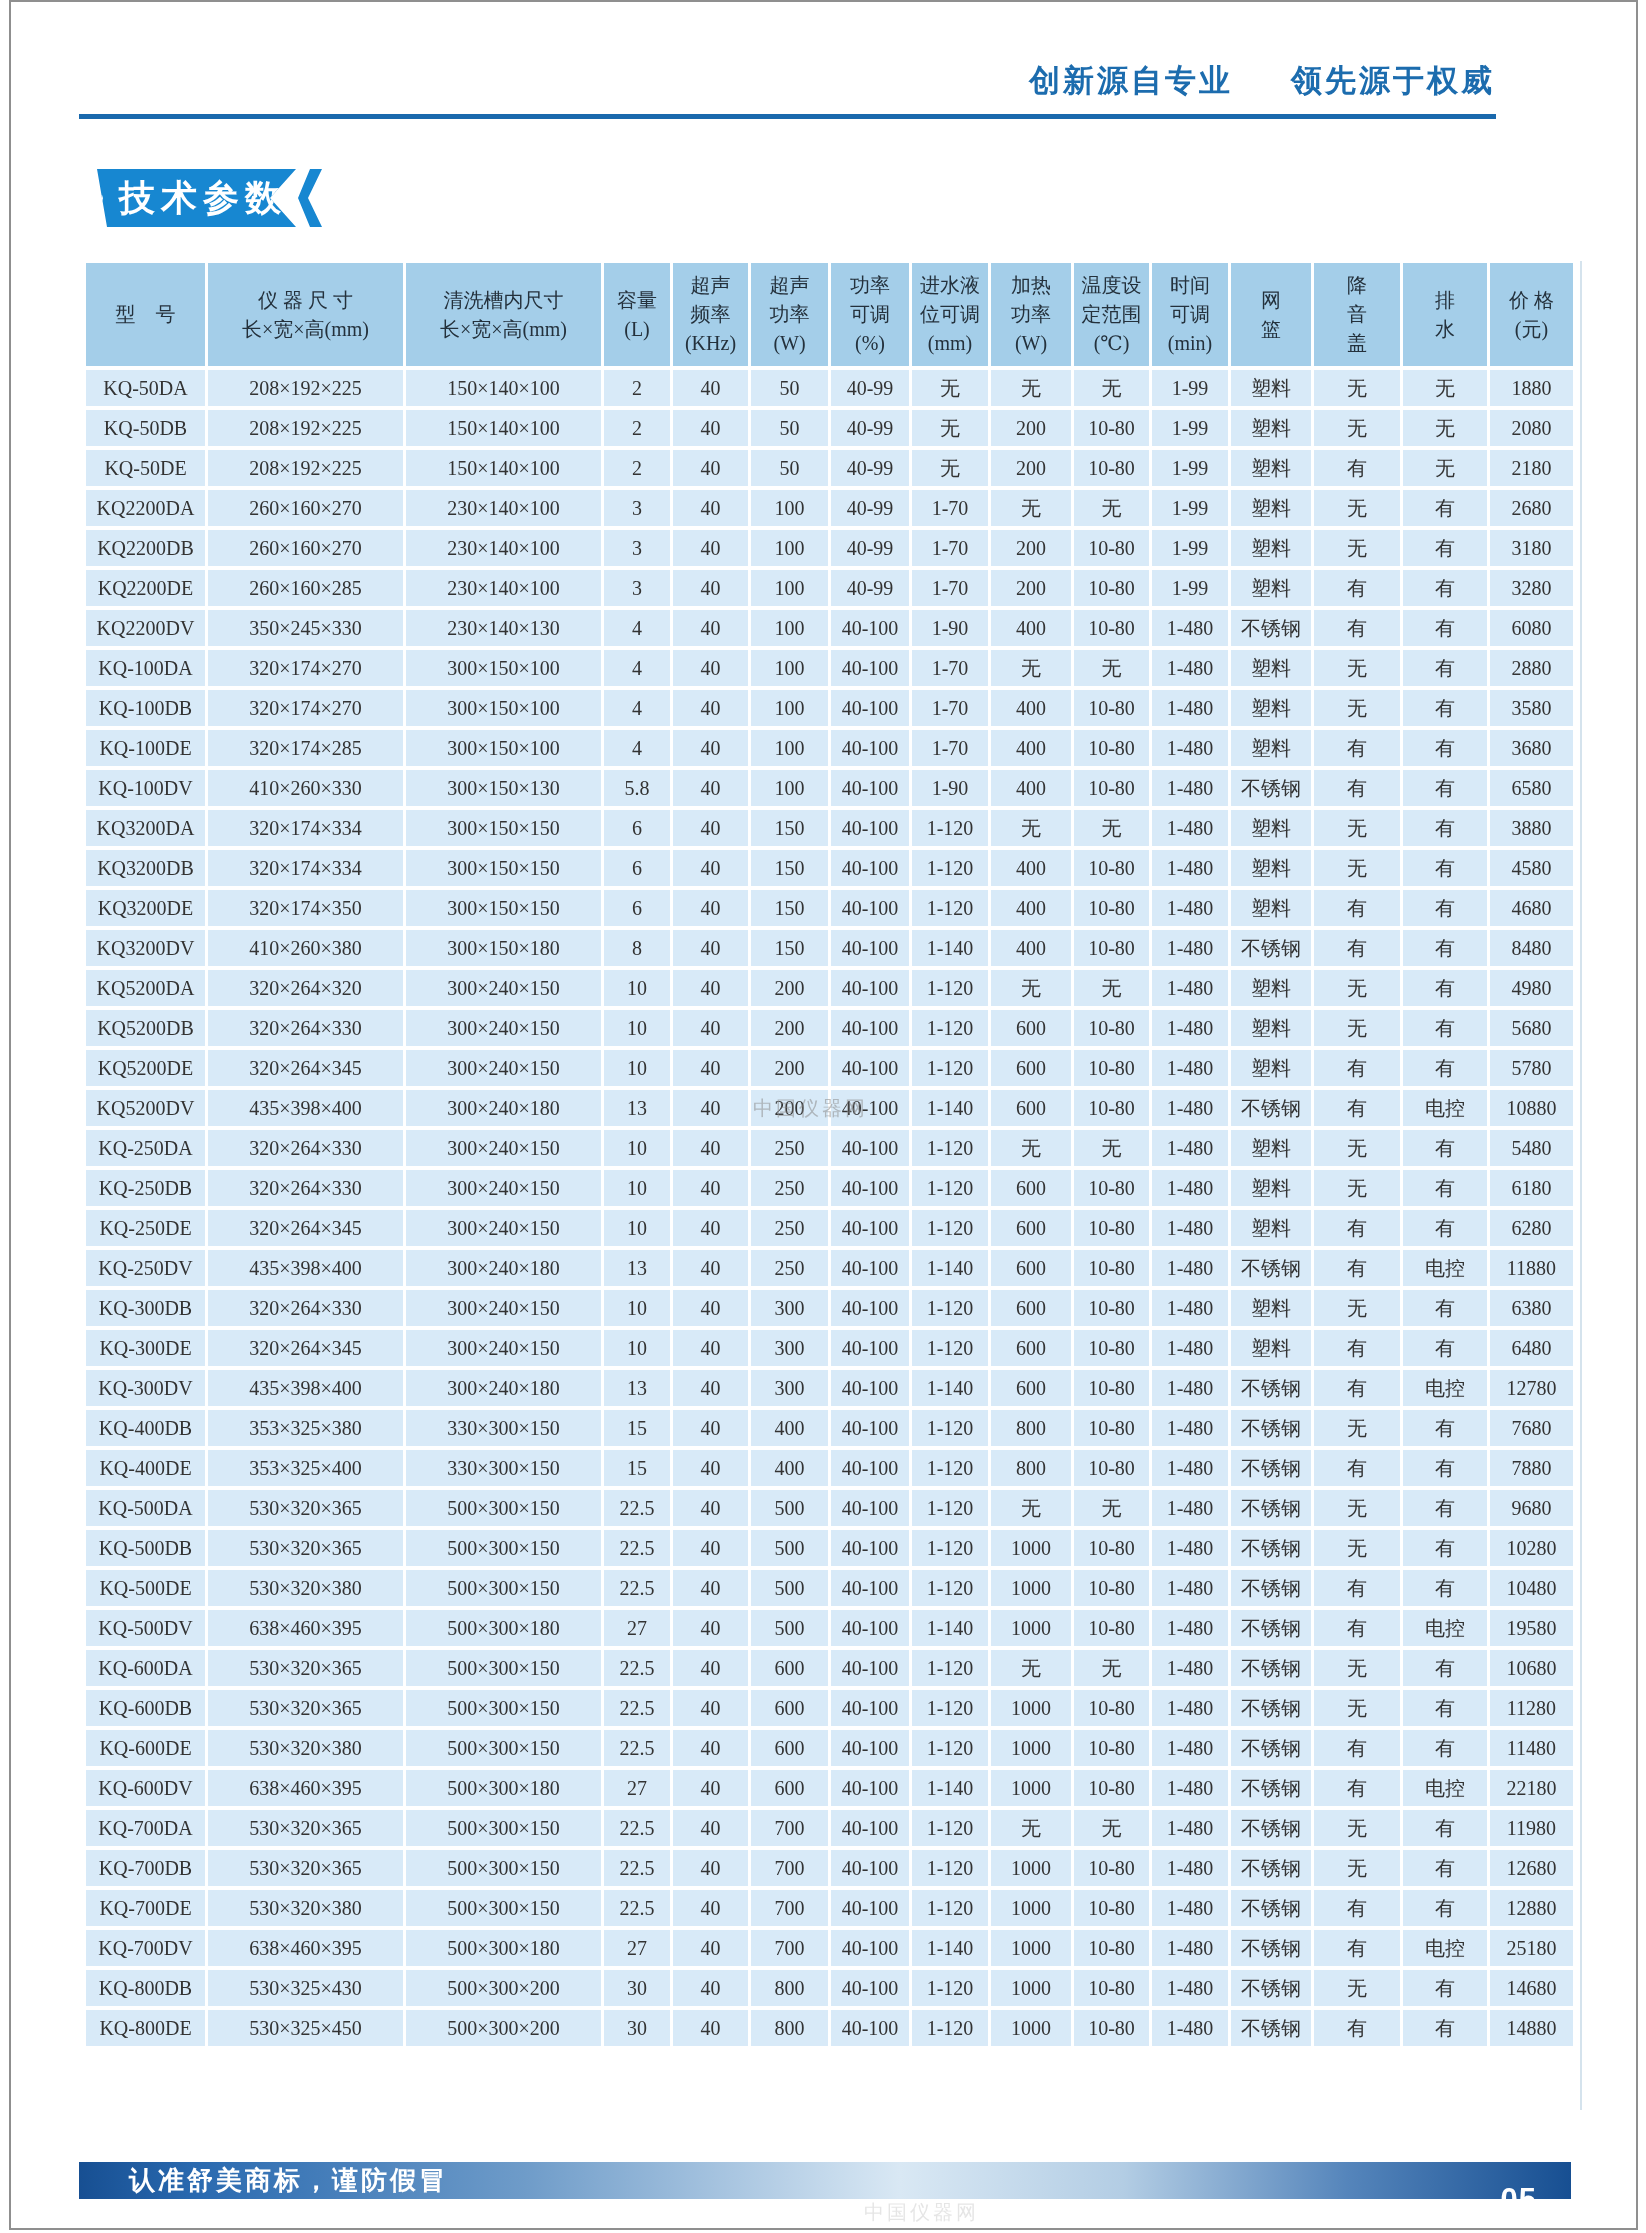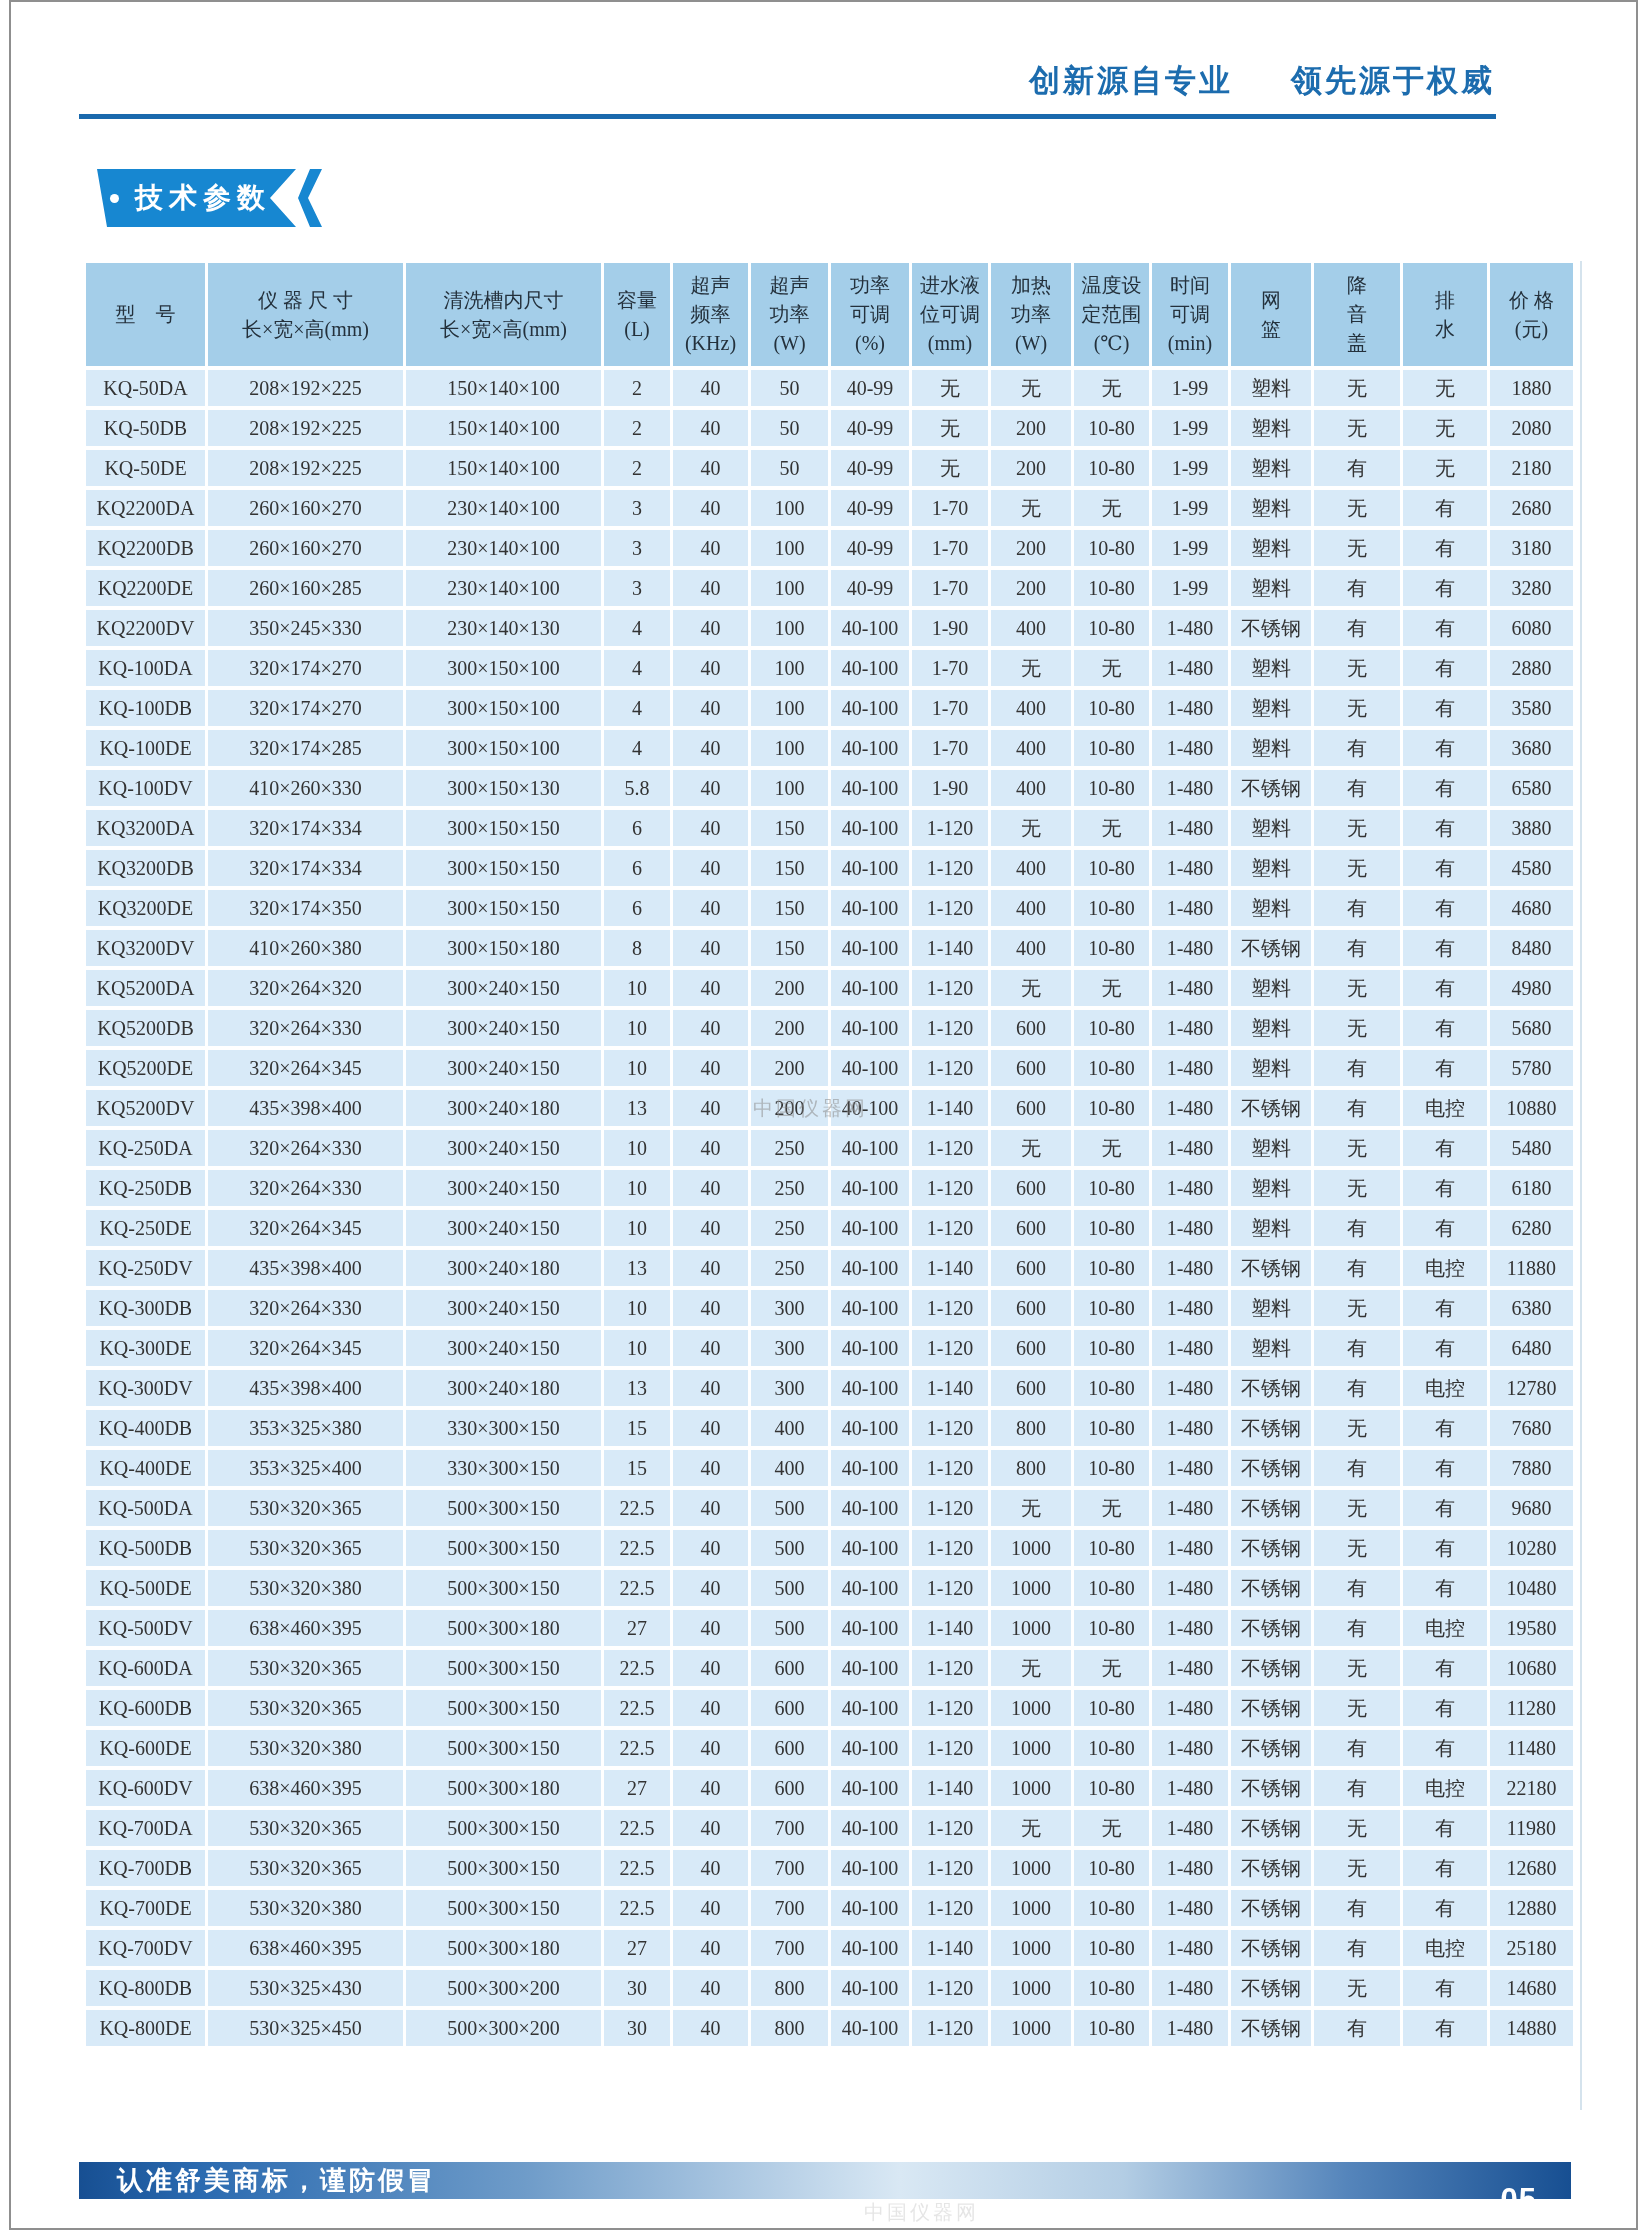--- a/index.html
+++ b/index.html
@@ -30,21 +30,21 @@
   }
   .banner-tail{
     position:absolute;left:213px;top:0;width:26px;height:58px;background:#1787d1;
     clip-path:polygon(12px 0,24px 0,10px 29px,24px 58px,12px 58px,0 29px);
   }
   .banner-dot{
     display:inline-block;width:9px;height:9px;border-radius:50%;
     background:#ffffff;margin-right:16px;flex:0 0 auto;
   }
   .banner-label{
-    color:#ffffff;font-size:28px;font-weight:bold;letter-spacing:6px;white-space:nowrap;
+    color:#ffffff;font-size:36px;font-weight:bold;letter-spacing:6px;white-space:nowrap;
   }
   
   table.spec{
     position:absolute;left:83px;top:259px;
     border-collapse:separate;border-spacing:3px 4px;table-layout:fixed;
   }
   table.spec th{
     background:#a4cee9;color:#24313c;font-weight:normal;
     font-family:"Liberation Serif","DejaVu Serif",serif;
     font-size:20px;line-height:1.45;text-align:center;vertical-align:middle;
@@ -64,21 +64,21 @@
   .watermark{
     position:absolute;color:#8c8c8c;font-size:20px;letter-spacing:3px;
     opacity:.55;white-space:nowrap;pointer-events:none;
   }
   .watermark.w2{opacity:.22;}
   
   .footer-bar{
     position:absolute;left:79px;top:2162px;width:1492px;height:37px;
     background:linear-gradient(90deg,#174f92 0%,#2a6ab0 8%,#6f9cc9 30%,#d9e8f4 55%,#b3cde4 70%,#5585bb 85%,#174f92 100%);
     display:flex;align-items:center;justify-content:space-between;
-    padding:0 34px 0 38px;box-sizing:border-box;
+    padding:0 34px 0 50px;box-sizing:border-box;
   }
   .footer-notice{
     color:#ffffff;font-size:26px;font-weight:bold;letter-spacing:3px;white-space:nowrap;
   }
   .page-number{
     color:#ffffff;font-size:31px;font-weight:bold;letter-spacing:1px;margin-top:39px;
   }
 </style>
 </head>
 <body>

